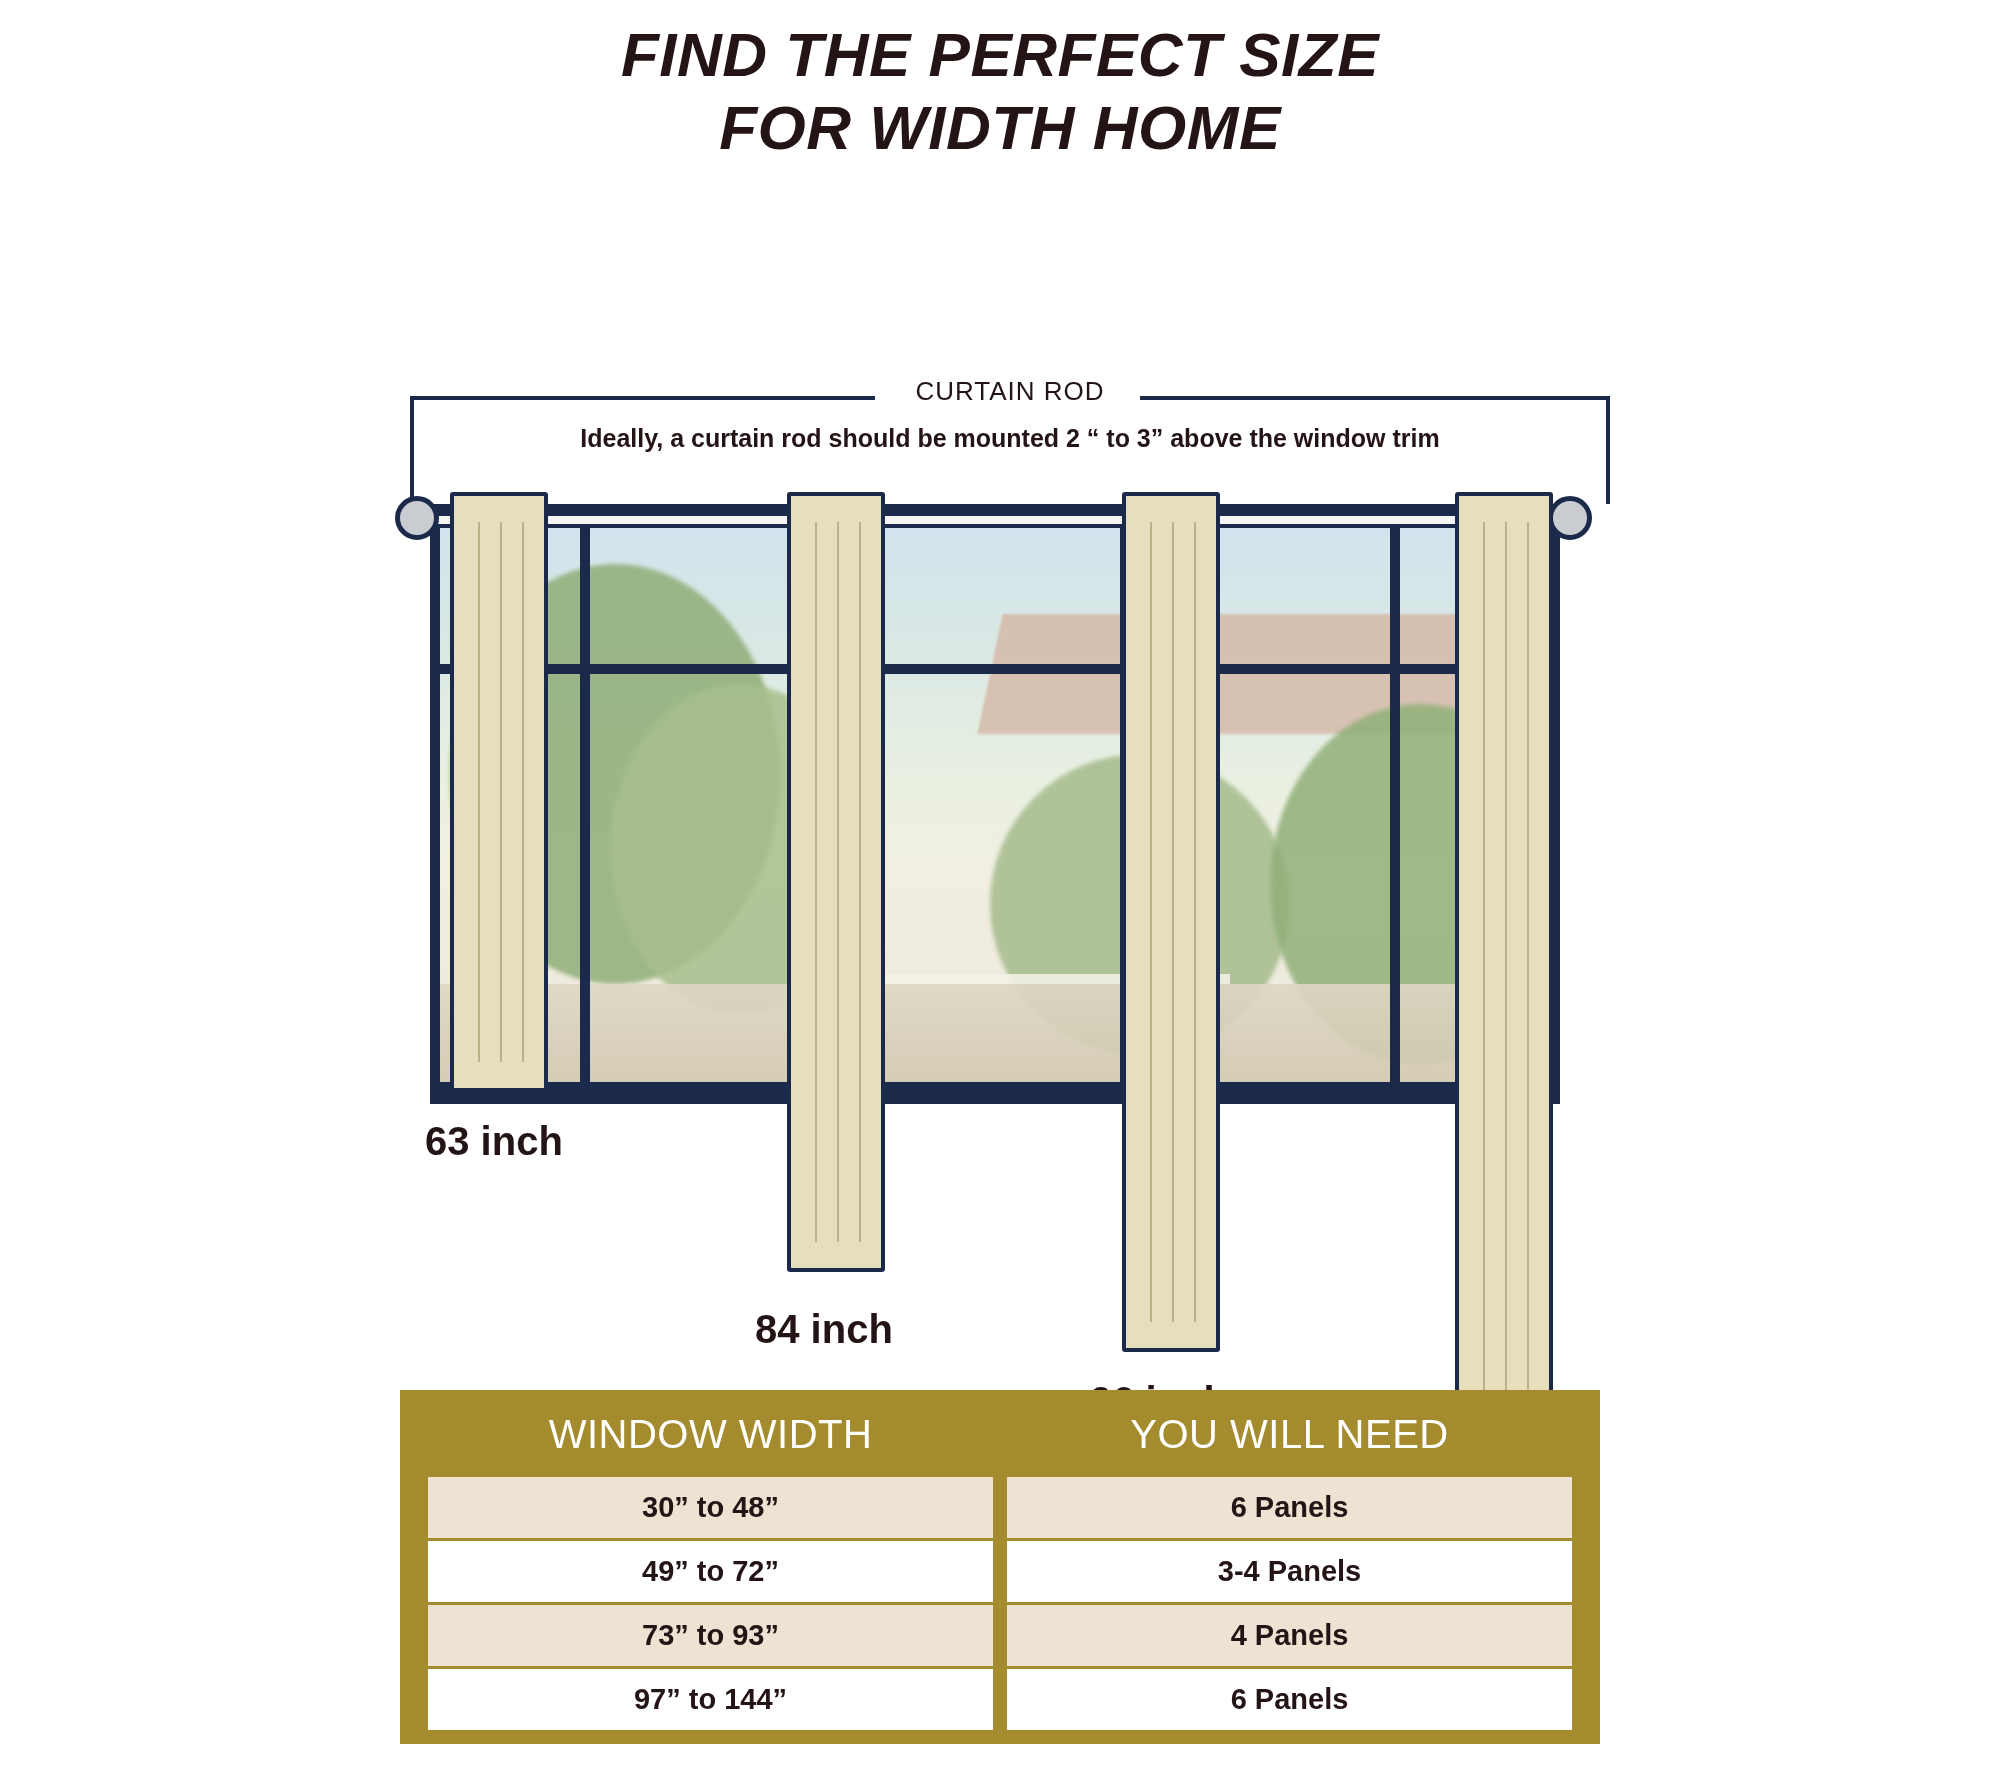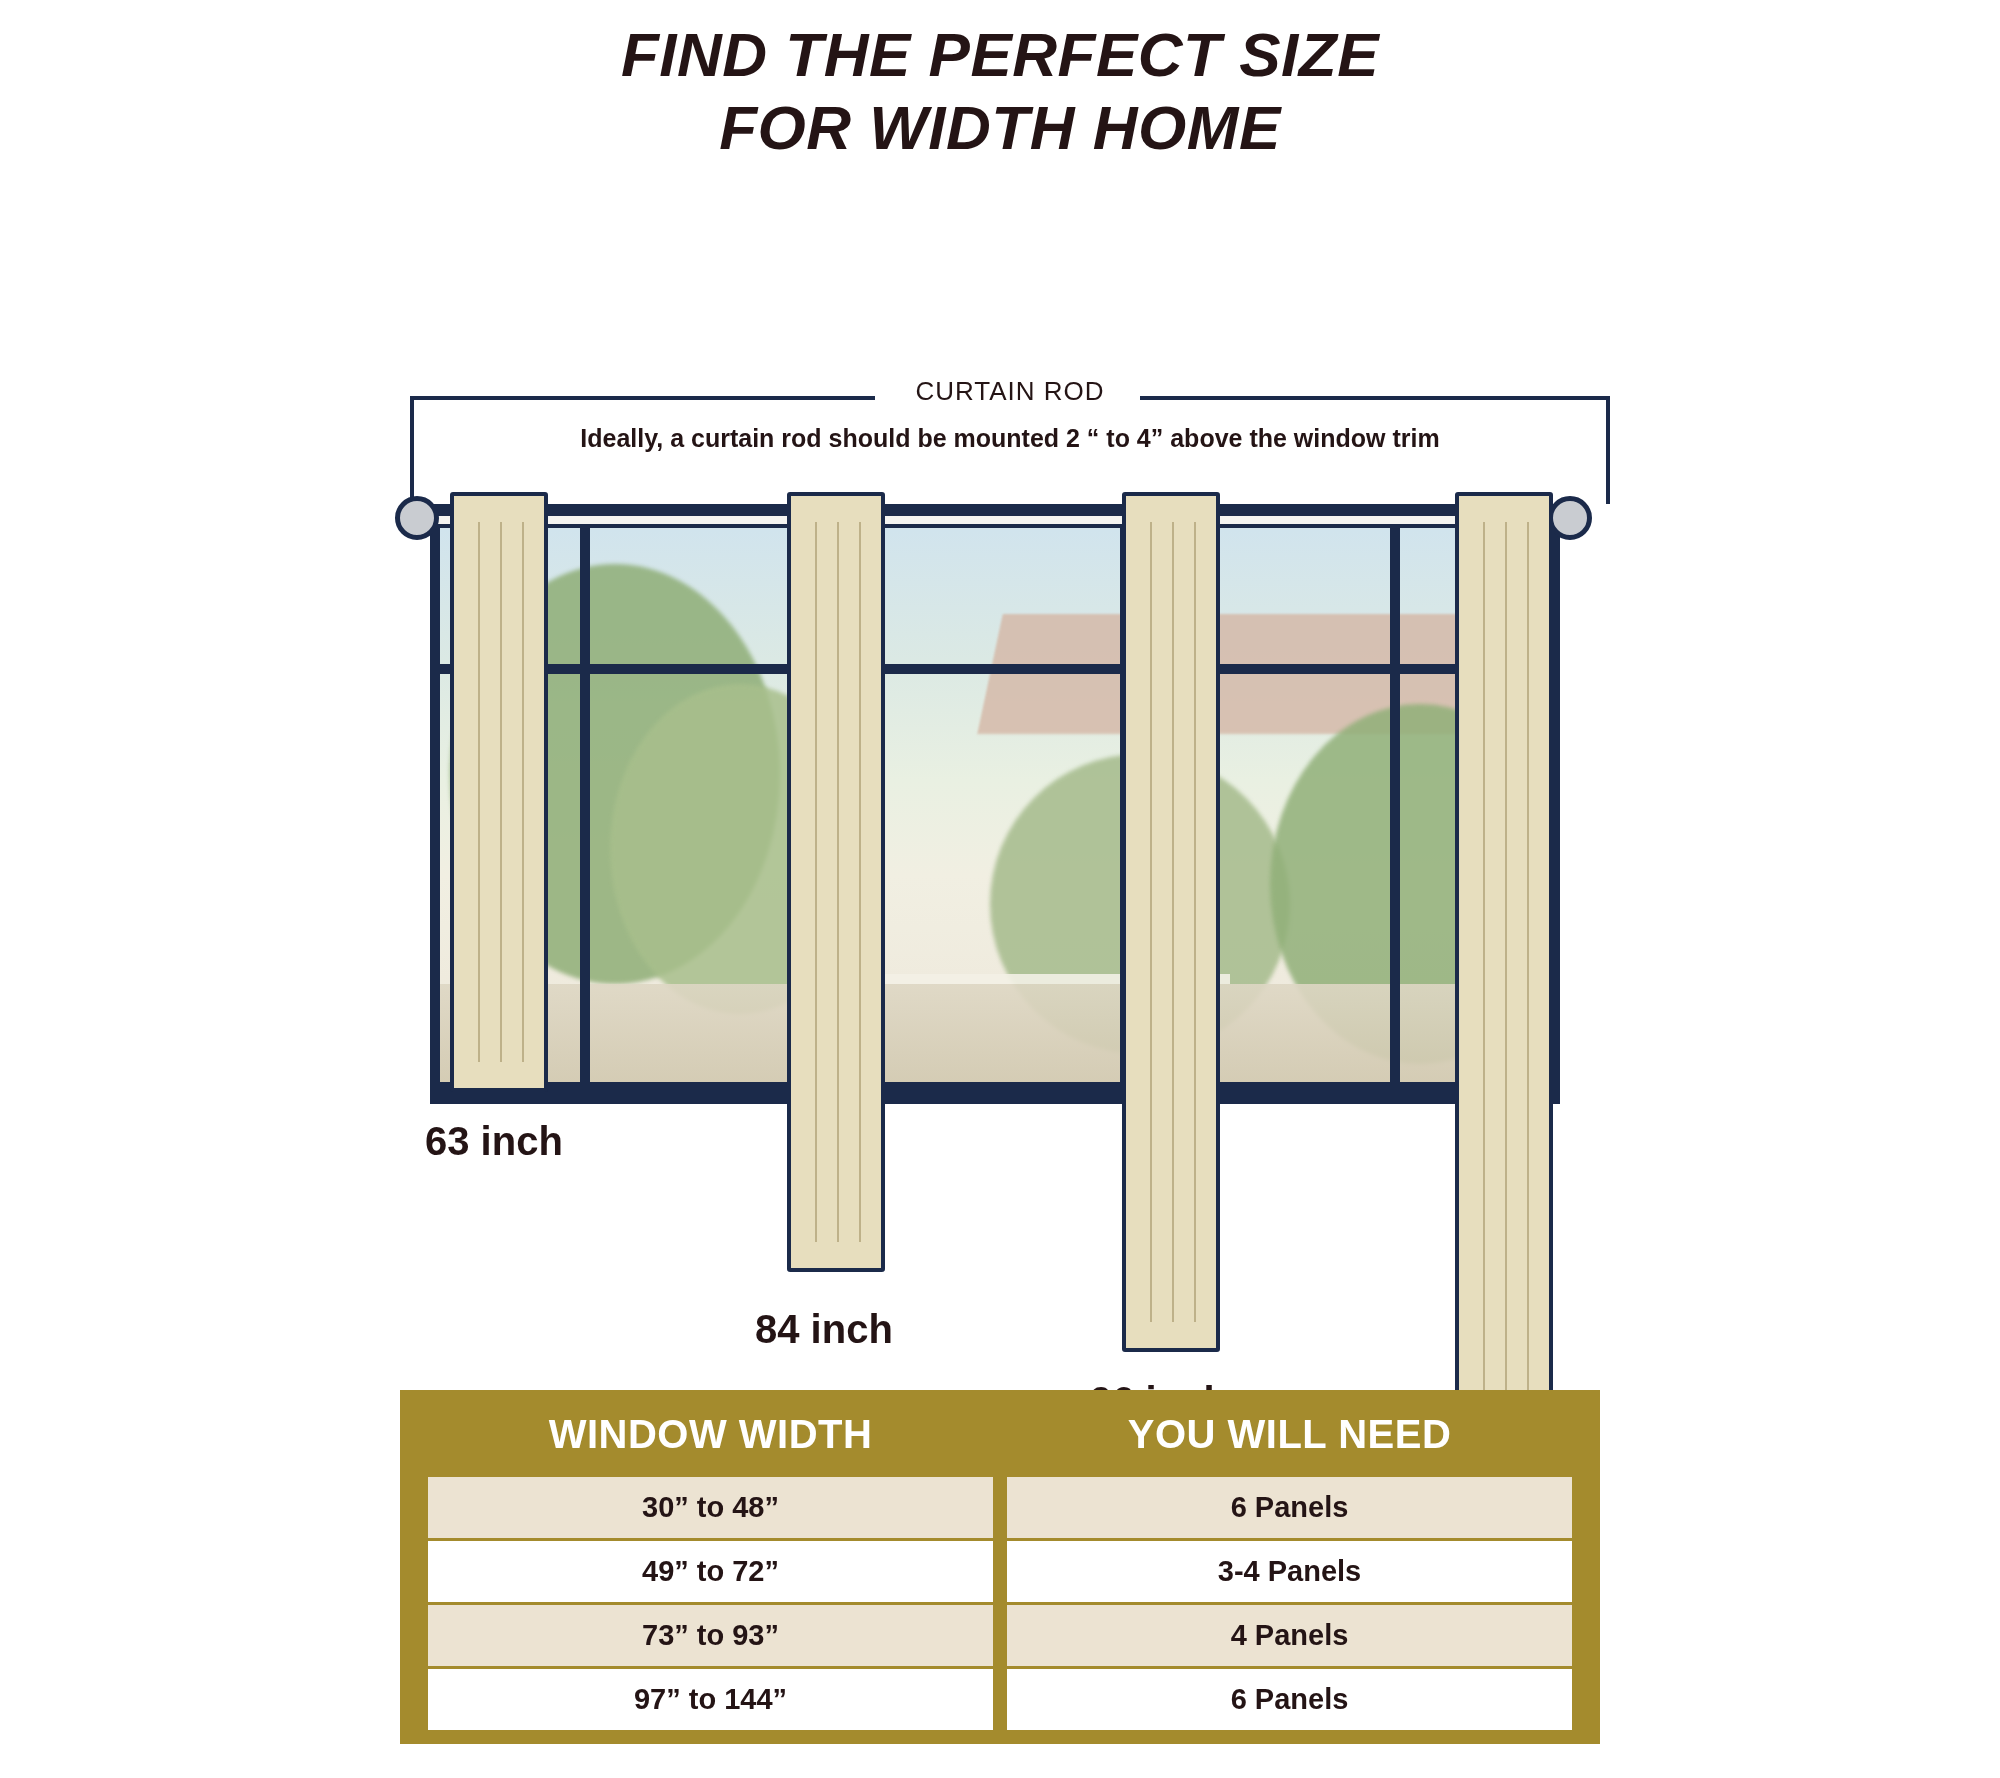--- a/index.html
+++ b/index.html
@@ -221,21 +221,21 @@
   }
   .tbl {
     width: 100%;
     border-collapse: separate;
     border-spacing: 14px 0;
     table-layout: fixed;
   }
   .tbl th {
     color: #ffffff;
     font-size: 40px;
-    font-weight: bold;
+    font-weight: normal;
     letter-spacing: 0.5px;
     padding: 8px 0 20px 0;
     text-align: center;
   }
   .tbl td {
     background: #ffffff;
     text-align: center;
     font-size: 29px;
     font-weight: bold;
     color: #241415;
@@ -258,21 +258,21 @@
 </div>
 
 <div class="diagram">
 
   <div class="rod-bracket">
     <div class="hline-left"></div>
     <div class="hline-right"></div>
     <div class="vline-l"></div>
     <div class="vline-r"></div>
     <div class="rod-label">CURTAIN ROD</div>
-    <div class="rod-note">Ideally, a curtain rod should be mounted 2 “ to 4” above the window trim</div>
+    <div class="rod-note">Ideally, a curtain rod should be mounted 2 “ to 3” above the window trim</div>
   </div>
 
   <div class="window-wrap">
     <div class="window-scene">
       <div class="scene-tree" style="left:20px; top:60px; width:330px; height:420px; background:#8fae77;"></div>
       <div class="scene-tree" style="left:180px; top:180px; width:260px; height:330px; background:#a8bf8c;"></div>
       <div class="scene-roof" style="left:560px; top:110px; width:520px; height:120px; transform:skewX(-12deg);"></div>
       <div class="scene-tree" style="left:560px; top:250px; width:300px; height:300px; background:#a5bb8c;"></div>
       <div class="scene-tree" style="left:840px; top:200px; width:300px; height:360px; background:#91b079;"></div>
       <div class="scene-ground"></div>

